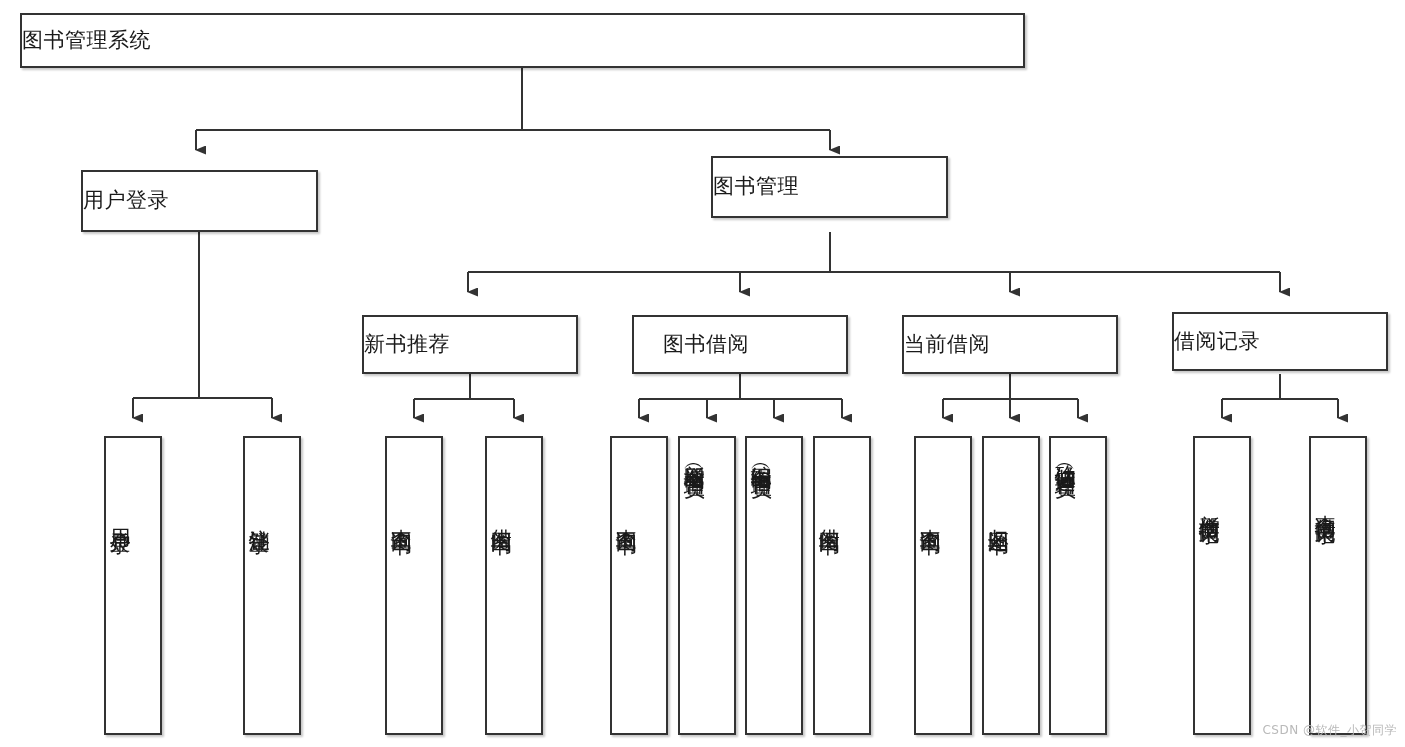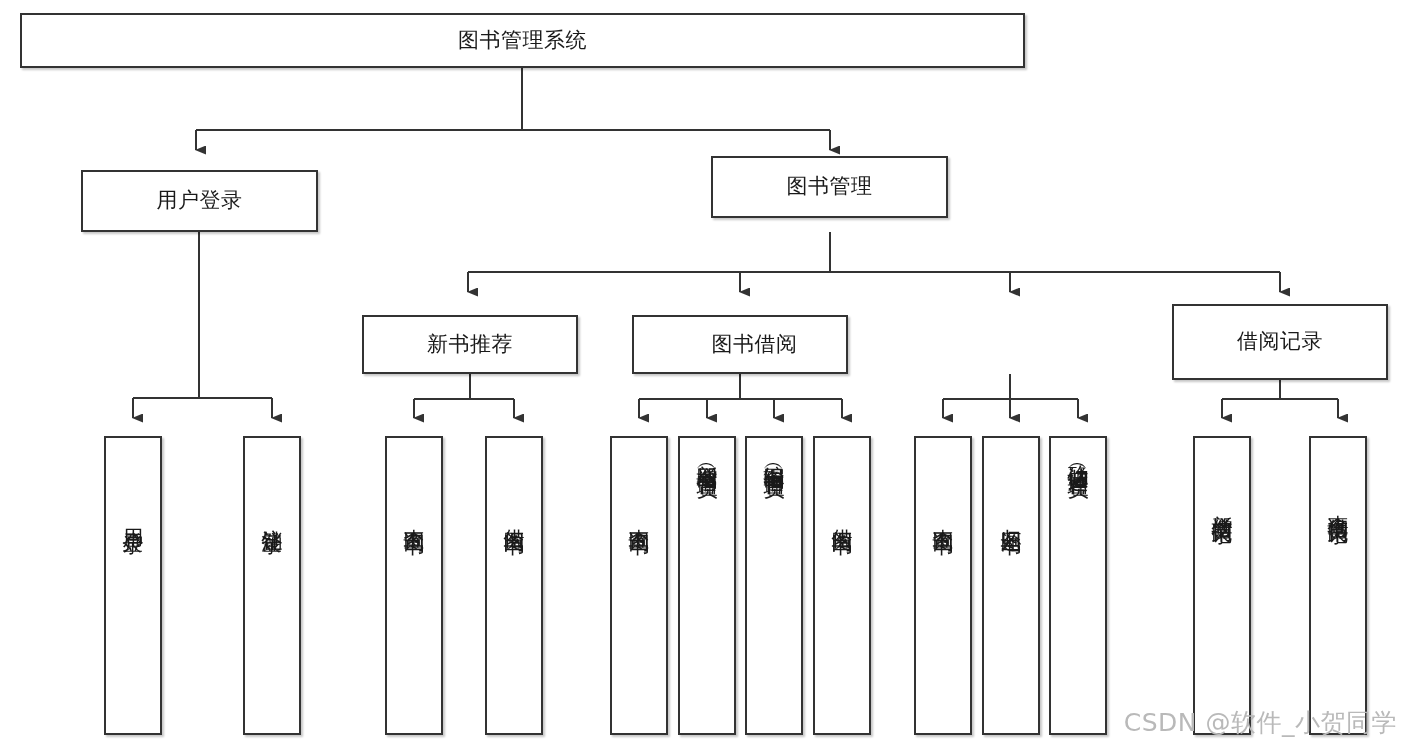--- a/index.html
+++ b/index.html
@@ -27,21 +27,20 @@
     height: 747px;
   }
   .node-box {
     position: absolute;
     box-sizing: border-box;
     background: #ffffff;
     border: 2px solid #333333;
     box-shadow: 2px 2px 2px rgba(0,0,0,0.22);
     display: flex;
     align-items: center;
-    justify-content: center;
   }
   .node-label {
     color: #1a1a1a;
     font-size: 21px;
     line-height: 1.22;
     letter-spacing: 0.5px;
     white-space: nowrap;
     text-align: center;
   }
   .node-box.vertical {
@@ -63,21 +62,21 @@
     margin-top: 66px;
   }
   .node-box.vertical.top .node-label {
     margin-top: 2px;
   }
   .watermark {
     position: absolute;
     right: 8px;
     bottom: 8px;
     color: #b9b9b9;
-    font-size: 25px;
+    font-size: 12px;
     letter-spacing: 0.5px;
     white-space: nowrap;
     user-select: none;
   }
 </style>
 </head>
 <body>
 
 <div id="diagram-root">
 
@@ -145,22 +144,25 @@
   </div>
 
   <div class="node-box" style="left:362px; top:315px; width:216px; height:59px;">
     <span class="node-label">新书推荐</span>
   </div>
 
   <div class="node-box" style="left:632px; top:315px; width:216px; height:59px;padding-left:29px;">
     <span class="node-label">图书借阅</span>
   </div>
 
-
-  <div class="node-box" style="left:1172px; top:304px; width:216px; height:76px;">
+  <div class="node-box" style="left:902px; top:315px; width:216px; height:59px;">
+    <span class="node-label">当前借阅</span>
+  </div>
+
+  <div class="node-box" style="left:1172px; top:312px; width:216px; height:59px;">
     <span class="node-label">借阅记录</span>
   </div>
 
   <div class="node-box vertical mid2" style="left:104px; top:436px; width:58px; height:299px;">
     <span class="node-label">用户登录</span>
   </div>
 
   <div class="node-box vertical mid2" style="left:243px; top:436px; width:58px; height:299px;">
     <span class="node-label">注销登录</span>
   </div>

